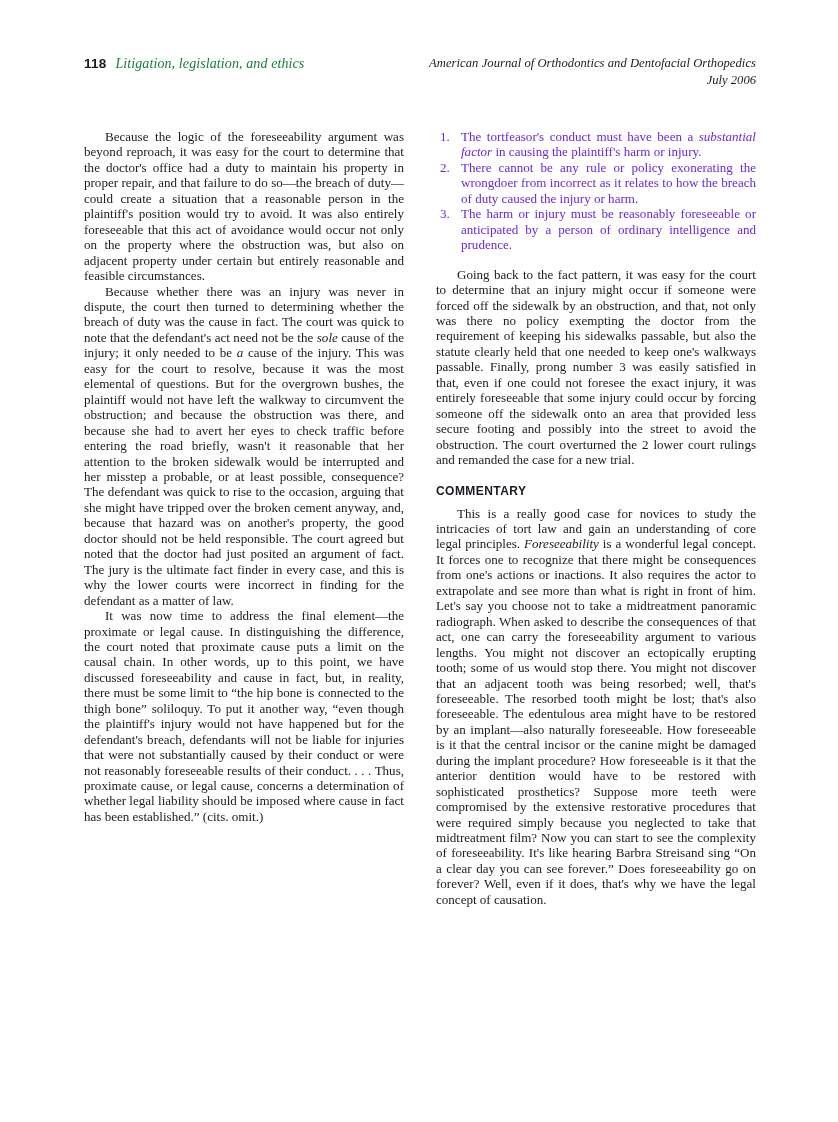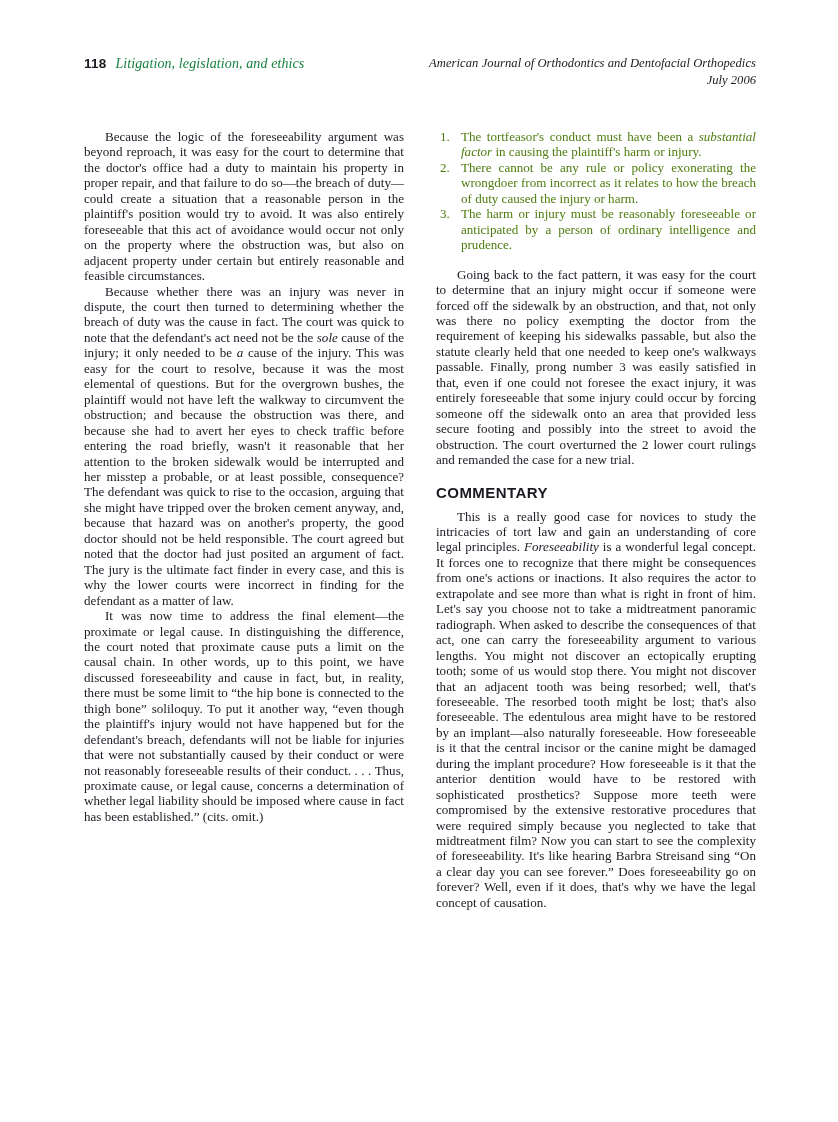--- a/index.html
+++ b/index.html
@@ -111,40 +111,40 @@
     padding: 0;
     list-style: none;
     counter-reset: prong;
   }
   ol.pronged > li {
     position: relative;
     padding-left: 25px;
     font-size: 13.05px;
     line-height: 15.45px;
     text-align: justify;
-    color: #4d7c0f;
+    color: #6d28d9;
   }
   ol.pronged > li::before {
     counter-increment: prong;
     content: counter(prong) ".";
     position: absolute;
     left: 4px;
     top: 0;
     width: 18px;
     text-align: left;
     font-size: 13.05px;
     line-height: 15.45px;
   }
 
   
   h2.section-head {
     margin: 0;
     font-family: "Liberation Sans", "DejaVu Sans", sans-serif;
     font-weight: bold;
-    font-size: 15px;
+    font-size: 12px;
     letter-spacing: 0.45px;
     color: #1a1a22;
     text-transform: none;
   }
   .sp-14 { height: 14px; }
   .sp-16 { height: 16px; }
   .sp-8  { height: 8px; }
 </style>
 </head>
 <body>

